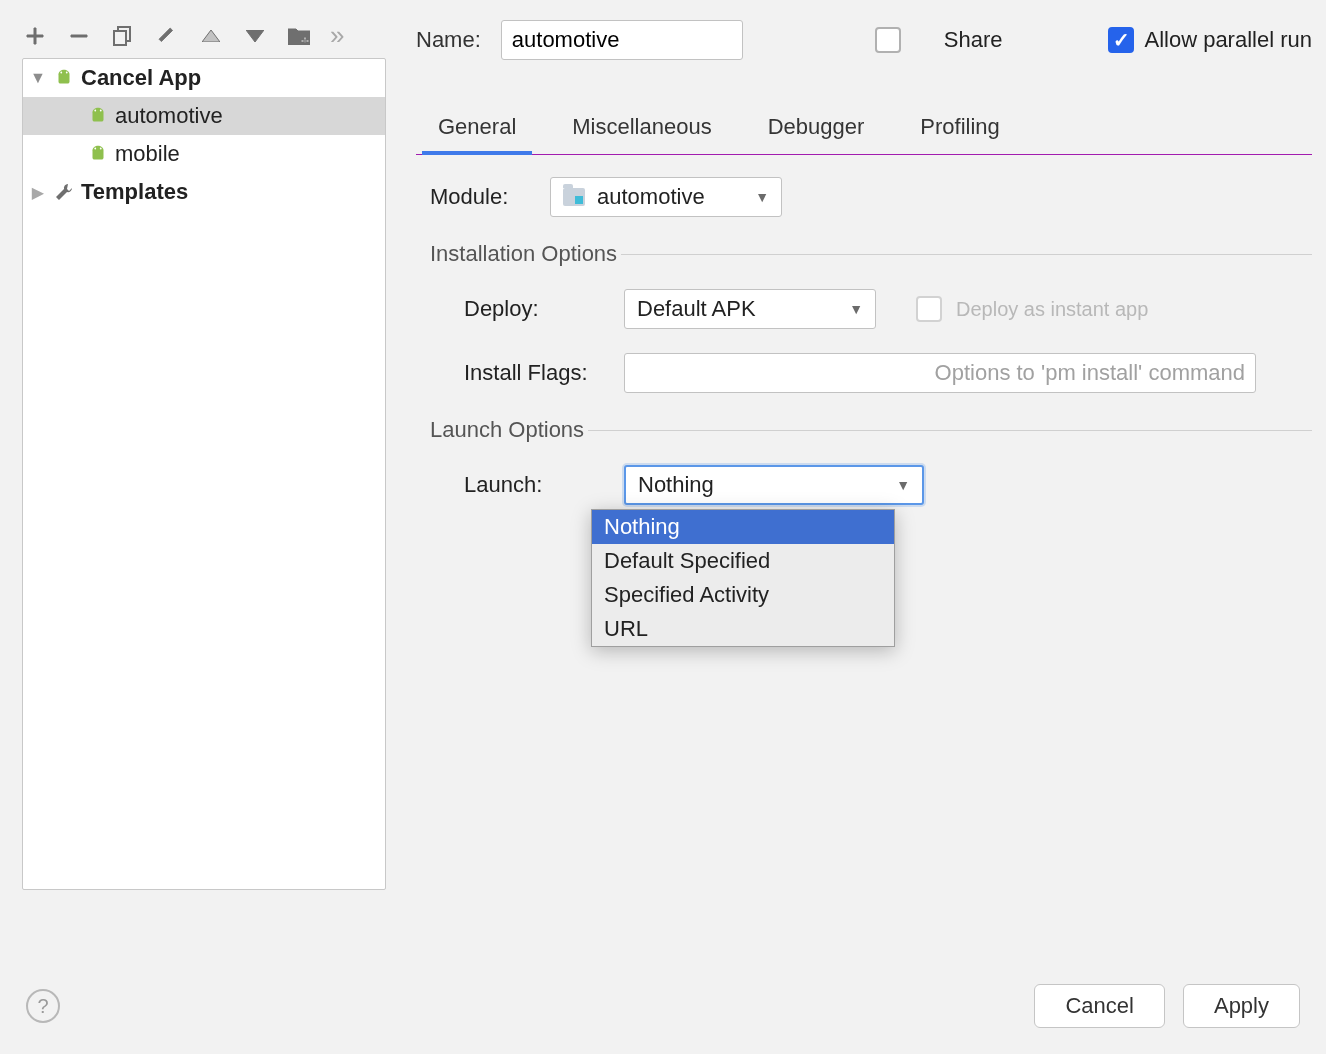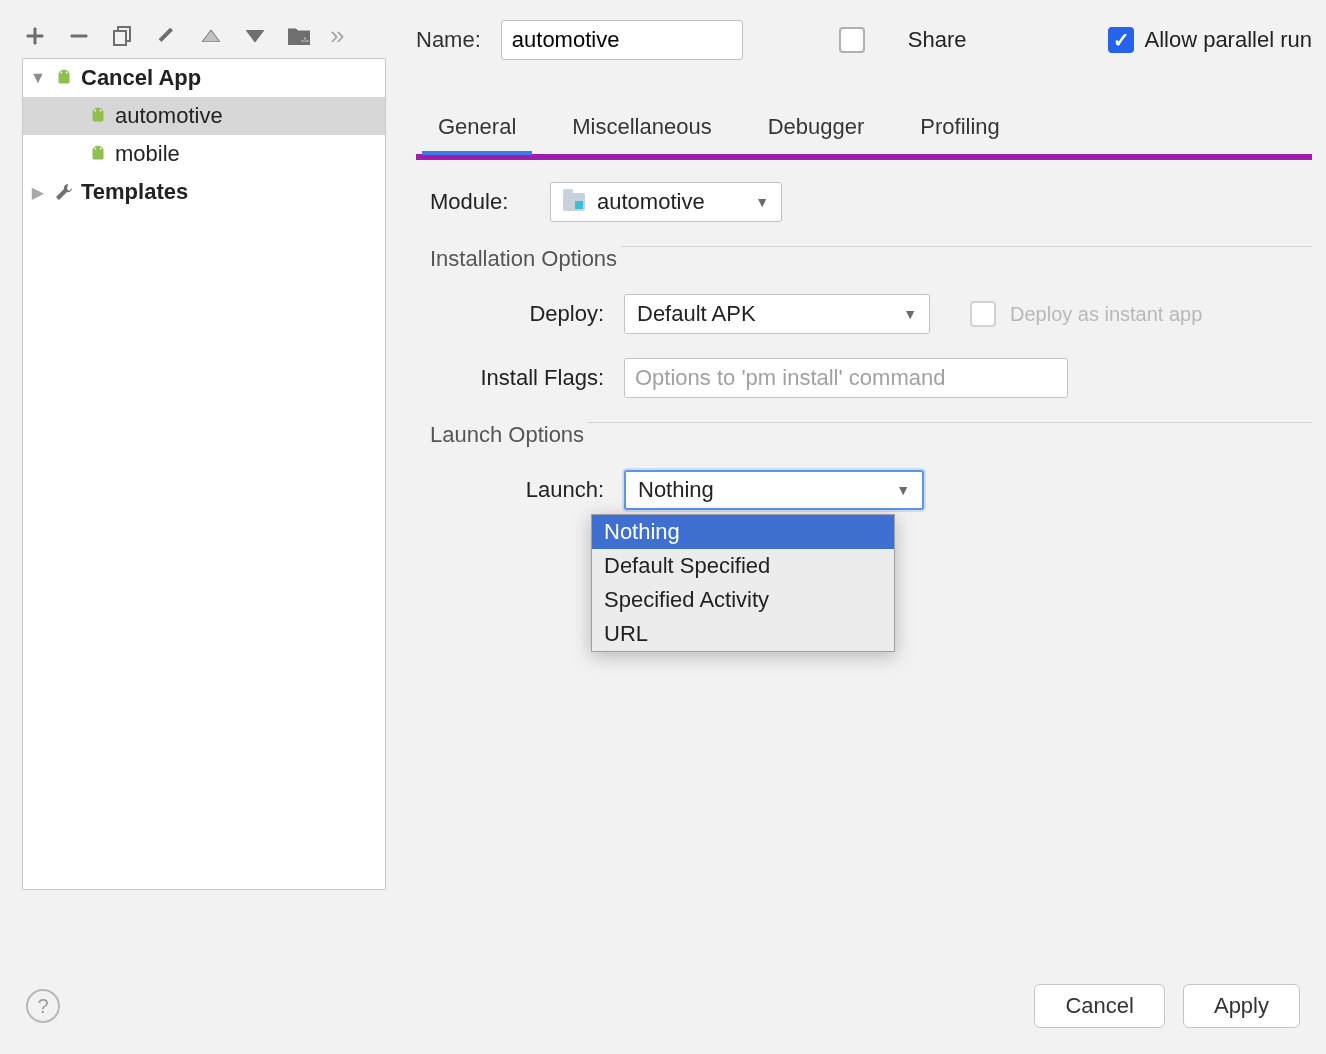--- a/index.html
+++ b/index.html
@@ -64,48 +64,48 @@
   .name-row .text-input { width:242px; }
   .chk-row { display:flex; align-items:center; gap:10px; margin-left:auto; }
   .chk {
     width:26px; height:26px; border:2px solid #b1b1b1; border-radius:4px;
     display:inline-flex; align-items:center; justify-content:center; background:#fff;
   }
   .chk.checked { background:#2563eb; border-color:#2563eb; }
   .chk.checked::after { content:"✓"; color:#fff; font-size:20px; font-weight:700; line-height:1;}
   .chk-label { font-size:22px; }
   
-  .tabs { display:flex; gap:48px; margin-top:46px; padding-left:18px; border-bottom:6px solid #a21caf; }
+  .tabs { display:flex; gap:48px; margin-top:46px; padding-left:18px; border-bottom:1px solid #a21caf; }
   .tab { padding:8px 4px 14px 4px; font-size:22px; color:#353535; cursor:pointer; position:relative; }
   .tab.active { font-weight:400; }
   .tab.active::after { content:""; position:absolute; left:-12px; right:-12px; bottom:-1px; height:4px; background:#3f7aea; }
   
   .form { margin-top:22px; padding-left:14px; }
   .form-row { display:flex; align-items:center; gap:20px; margin-bottom:24px; }
   .form-row .label { width:100px; font-size:22px; text-align:left; }
-  .form-row.indent .label { width:140px; text-align:right; padding-right:0; }
+  .form-row.indent .label { width:140px; text-align:left; padding-right:0; }
   .select {
     height:40px; border:1px solid #c2c2c2; background:#fff; border-radius:3px;
     display:flex; align-items:center; padding:0 12px; gap:12px; font-size:22px;
     position:relative;
   }
   .select .arrow { margin-left:auto; color:#6b6b6b; font-size:14px;}
   .select.focused { border:2px solid #5b97e8; box-shadow:0 0 0 2px rgba(91,151,232,.25);}
   .module-select { width:232px; }
   .folder-icon { width:22px; height:18px; background:#c9d2dc; position:relative; border-radius:2px;}
   .folder-icon::before {content:""; position:absolute; top:-4px; left:0; width:10px;height:4px;background:#c9d2dc; border-radius:2px 2px 0 0;}
   .folder-icon::after {content:""; position:absolute; bottom:2px; right:2px; width:8px;height:8px;background:#3fbcd8;}
-  .section-title { display:flex; align-items:flex-start; gap:4px; margin:22px 0 22px 0; }
+  .section-title { display:flex; align-items:center; gap:4px; margin:22px 0 22px 0; }
   .section-title .txt { font-size:22px; color:#555; white-space:nowrap;}
   .section-title .line { flex:1; height:1px; background:#d0d0d0;}
   .indent-block { padding-left:34px; }
-  .deploy-select { width:306px; }
+  .deploy-select { width:252px; }
   .instant-row { display:flex; align-items:center; gap:14px; color:#b8b8b8; margin-left:20px;}
   .instant-row .chk { border-color:#d2d2d2; }
-  .install-input { width:444px; }
+  .install-input { width:632px;text-align:right; }
   .install-input::placeholder{color:#a1a1a1;}
   .launch-select { width:300px; }
   
   .dropdown {
     position:absolute; width:304px;
     background:#ececec; border:1px solid #9f9f9f;
     box-shadow:0 4px 18px rgba(0,0,0,.25);
     z-index:10;
   }
   .dropdown .opt { padding:4px 12px; font-size:22px; color:#222; cursor:pointer;}
@@ -210,21 +210,21 @@
         </svg>
       </span>
     <span class="bold">Templates</span>
   </div>
 </div>
 
 <div class="right">
   <div class="name-row">
     <label>Name:</label>
     <input class="text-input" value="automotive" style="">
-    <div class="chk-row" style="margin-left:76px;gap:43px;">
+    <div class="chk-row" style="margin-left:112px;gap:43px;">
       <span class="chk"></span>
       <span class="chk-label">Share</span>
     </div>
     <div class="chk-row" style="">
       <span class="chk checked"></span>
       <span class="chk-label">Allow parallel run</span>
     </div>
   </div>
 
   <div class="tabs">

